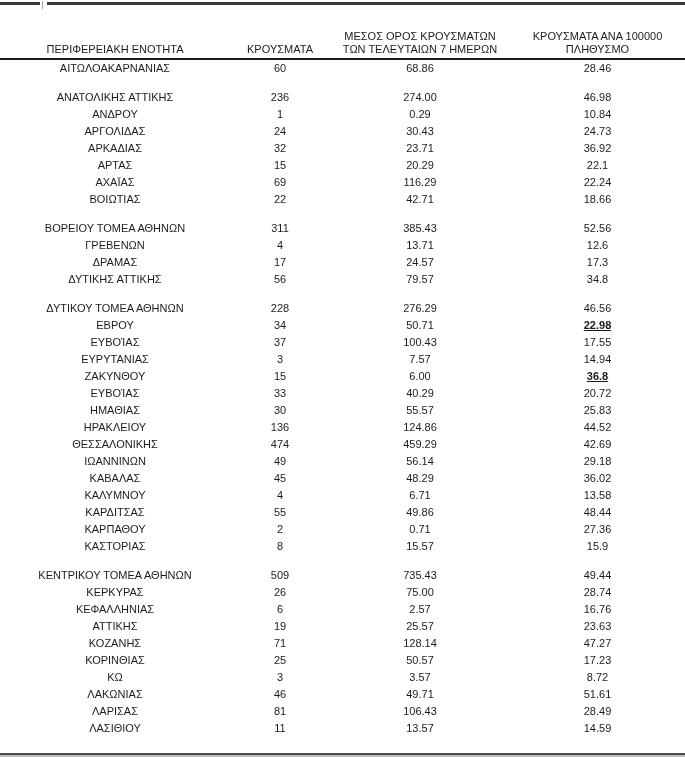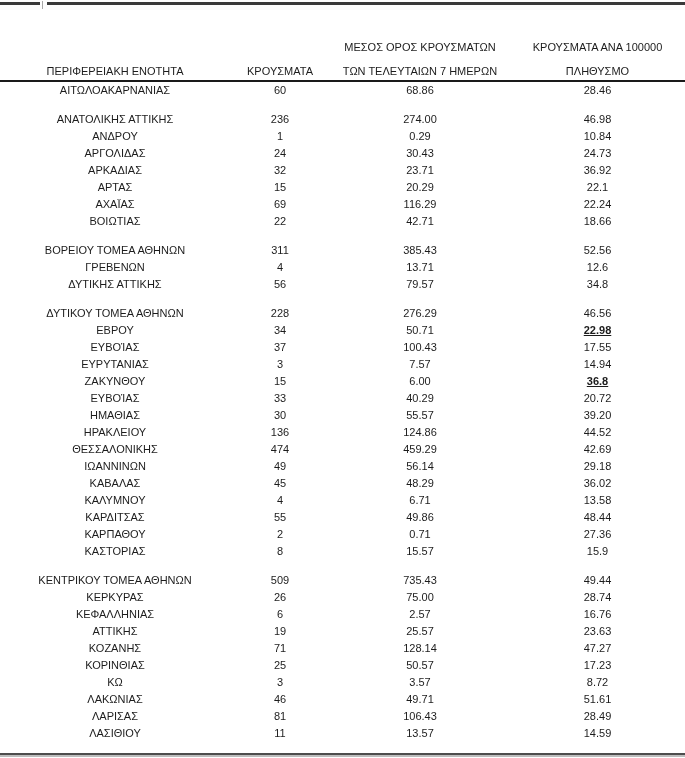--- a/index.html
+++ b/index.html
@@ -69,21 +69,21 @@
     text-decoration: underline;
   }
   .bottom-rule-dark {
     position: absolute; left: 0; bottom: 3px; width: 685px; height: 2px;
     background: #4d4d4d;
   }
   .bottom-rule-light {
     position: absolute; left: 0; bottom: 1px; width: 685px; height: 2px;
     background: #bdbdbd;
   }
-  .hdr-line { display: block; margin-top: 11px; }
+  .hdr-line { display: block; }
 </style>
 </head>
 <body>
 
 <div class="page">
 
   <table class="report">
     <colgroup>
       <col class="c1">
         <col class="c2">
@@ -169,20 +169,26 @@
           <td>385.43</td>
           <td>52.56</td>
         </tr>
         <tr>
           <td>ΓΡΕΒΕΝΩΝ</td>
           <td>4</td>
           <td>13.71</td>
           <td>12.6</td>
         </tr>
         <tr>
+          <td>ΔΡΑΜΑΣ</td>
+          <td>17</td>
+          <td>24.57</td>
+          <td>17.3</td>
+        </tr>
+        <tr>
           <td>ΔΥΤΙΚΗΣ ΑΤΤΙΚΗΣ</td>
           <td>56</td>
           <td>79.57</td>
           <td>34.8</td>
         </tr>
         <tr class="spacer">
           <td colspan="4"></td>
         </tr>
         <tr>
           <td>ΔΥΤΙΚΟΥ ΤΟΜΕΑ ΑΘΗΝΩΝ</td>
@@ -217,21 +223,21 @@
         <tr>
           <td>ΕΥΒΟΊΑΣ</td>
           <td>33</td>
           <td>40.29</td>
           <td>20.72</td>
         </tr>
         <tr>
           <td>ΗΜΑΘΙΑΣ</td>
           <td>30</td>
           <td>55.57</td>
-          <td>39.20</td>
+          <td>25.83</td>
         </tr>
         <tr>
           <td>ΗΡΑΚΛΕΙΟΥ</td>
           <td>136</td>
           <td>124.86</td>
           <td>44.52</td>
         </tr>
         <tr>
           <td>ΘΕΣΣΑΛΟΝΙΚΗΣ</td>
           <td>474</td>

